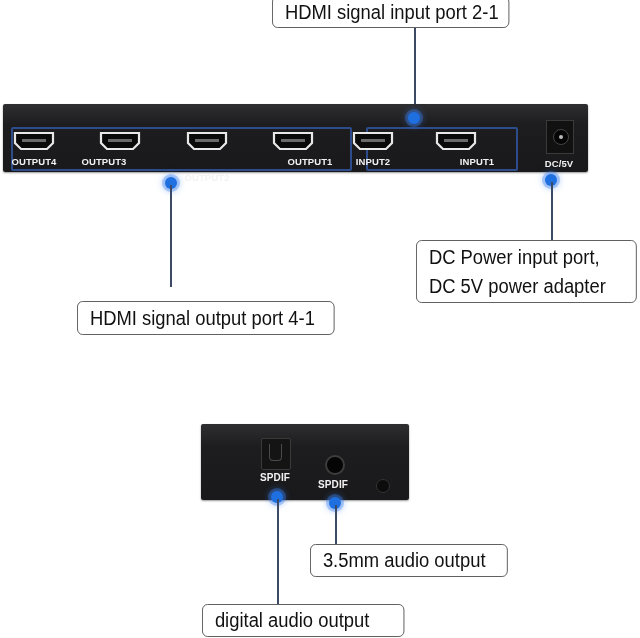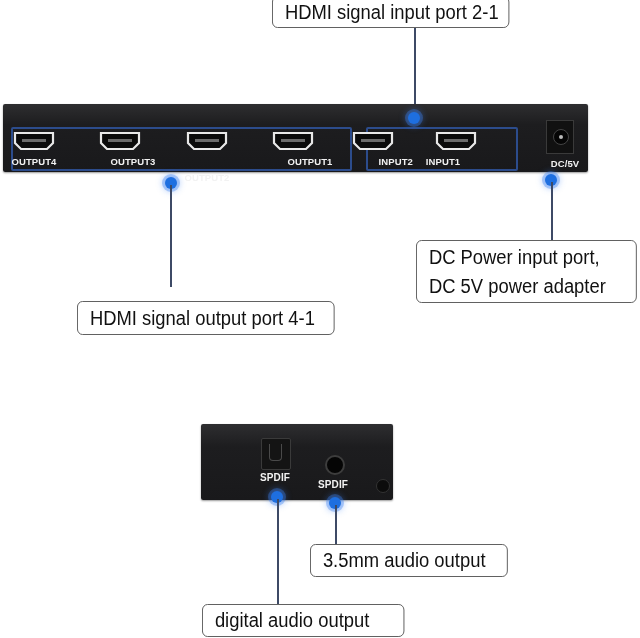--- a/index.html
+++ b/index.html
@@ -50,67 +50,67 @@
   <div id="ports">
       <div class="port" style="left: 9px; top: 27px;"><svg width="44" height="20" viewBox="0 0 44 20">
           <path d="M3 2 H41 V12 L35 18 H9 L3 12 Z" fill="#0a0a0a" stroke="#e8e8e8" stroke-width="2.2"></path>
           <rect x="10" y="8" width="24" height="3" fill="#6a6a6a"></rect>
         </svg></div>
       <div class="port-label" style="left: -9px; top: 52px;">OUTPUT4</div>
       <div class="port" style="left: 95px; top: 27px;"><svg width="44" height="20" viewBox="0 0 44 20">
           <path d="M3 2 H41 V12 L35 18 H9 L3 12 Z" fill="#0a0a0a" stroke="#e8e8e8" stroke-width="2.2"></path>
           <rect x="10" y="8" width="24" height="3" fill="#6a6a6a"></rect>
         </svg></div>
-      <div class="port-label" style="left: 90px; top: 52px;">OUTPUT3</div>
+      <div class="port-label" style="left: 61px; top: 52px;">OUTPUT3</div>
       <div class="port" style="left: 182px; top: 27px;"><svg width="44" height="20" viewBox="0 0 44 20">
           <path d="M3 2 H41 V12 L35 18 H9 L3 12 Z" fill="#0a0a0a" stroke="#e8e8e8" stroke-width="2.2"></path>
           <rect x="10" y="8" width="24" height="3" fill="#6a6a6a"></rect>
         </svg></div>
       <div class="port-label" style="left: 164px; top: 68px;">OUTPUT2</div>
       <div class="port" style="left: 268px; top: 27px;"><svg width="44" height="20" viewBox="0 0 44 20">
           <path d="M3 2 H41 V12 L35 18 H9 L3 12 Z" fill="#0a0a0a" stroke="#e8e8e8" stroke-width="2.2"></path>
           <rect x="10" y="8" width="24" height="3" fill="#6a6a6a"></rect>
         </svg></div>
       <div class="port-label" style="left: 267px; top: 52px;">OUTPUT1</div>
       <div class="port" style="left: 348px; top: 27px;"><svg width="44" height="20" viewBox="0 0 44 20">
           <path d="M3 2 H41 V12 L35 18 H9 L3 12 Z" fill="#0a0a0a" stroke="#e8e8e8" stroke-width="2.2"></path>
           <rect x="10" y="8" width="24" height="3" fill="#6a6a6a"></rect>
         </svg></div>
-      <div class="port-label" style="left: 330px; top: 52px; text-align: right;">INPUT2</div>
+      <div class="port-label" style="left: 330px; top: 52px;">INPUT2</div>
       <div class="port" style="left: 431px; top: 27px;"><svg width="44" height="20" viewBox="0 0 44 20">
           <path d="M3 2 H41 V12 L35 18 H9 L3 12 Z" fill="#0a0a0a" stroke="#e8e8e8" stroke-width="2.2"></path>
           <rect x="10" y="8" width="24" height="3" fill="#6a6a6a"></rect>
         </svg></div>
-      <div class="port-label" style="left: 400px; top: 52px;">INPUT1</div>
+      <div class="port-label" style="left: 434px; top: 52px;">INPUT1</div>
     </div>
 
   <div style="position:absolute; left:543px; top:16px; width:26px; height:32px; background:#111; border:1px solid #3a3a3a;">
     <div style="position:absolute; left:6px; top:8px; width:14px; height:14px; border-radius:50%; background:#050505; border:1px solid #444;">
       <div style="position:absolute; left:5px; top:5px; width:4px; height:4px; border-radius:50%; background:#bbb;"></div>
     </div>
   </div>
-  <div class="port-label" style="left:516px; top:54px;padding-left:6px;">DC/5V</div>
+  <div class="port-label" style="left:516px; top:54px;">DC/5V</div>
 </div>
 
 <div class="dot" style="left:414px; top:118px;"></div>
 <div class="dot" style="left:171px; top:183px;"></div>
 <div class="dot" style="left:551px; top:180px;"></div>
 
 <div class="line" style="left:170px; top:185px; height:102px;"></div>
 <div class="callout" style="left:77px; top:301px; width:280px; height:34px; line-height:32px;">
   <span>HDMI signal output port 4-1</span>
 </div>
 
 <div class="line" style="left:551px; top:182px; height:58px;"></div>
 <div class="callout" style="left:416px; top:240px; width:240px; height:63px; line-height:29px; padding-top:2px;">
   <div>DC Power input port,</div>
   <div>DC 5V power adapter</div>
 </div>
 
-<div class="device" style="left:201px; top:424px; width:192px; height:76px;">
+<div class="device" style="left:201px; top:424px; width:208px; height:76px;">
 
   <div style="position:absolute; left:60px; top:14px; width:28px; height:30px; background:#141414; border:1.5px solid #3a3a3a; border-radius:2px;">
     <div style="position:absolute; left:7px; top:5px; width:11px; height:16px; border:1.5px solid #4a4a4a; border-top:none; border-radius:0 0 4px 4px;"></div>
   </div>
   <div class="port-label" style="left:34px; top:48px; font-size:10px;">SPDIF</div>
 
   <div style="position:absolute; left:124px; top:31px; width:16px; height:16px; border-radius:50%; background:#050505; border:2px solid #3d3d3d;"></div>
   <div class="port-label" style="left:92px; top:55px; font-size:10px;">SPDIF</div>
 
   <div style="position:absolute; left:175px; top:55px; width:12px; height:12px; border-radius:50%; background:#0c0c0c; border:1px solid #333;"></div>

